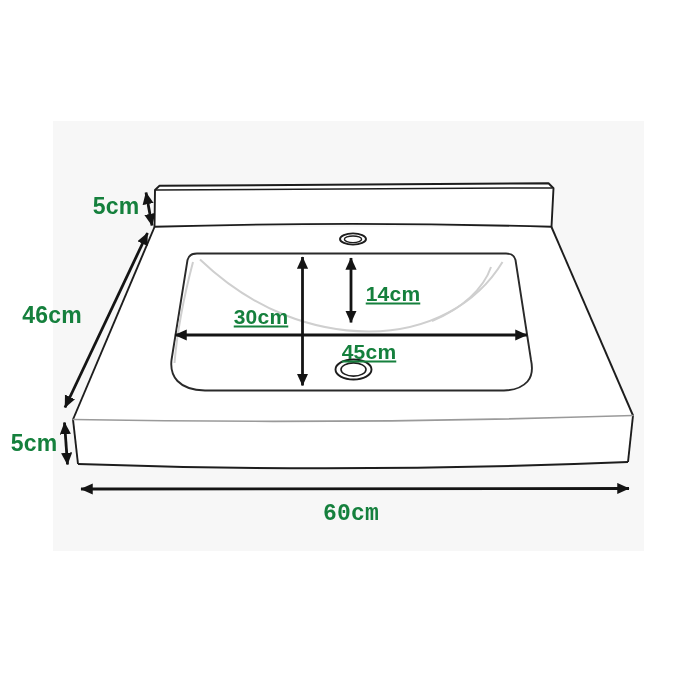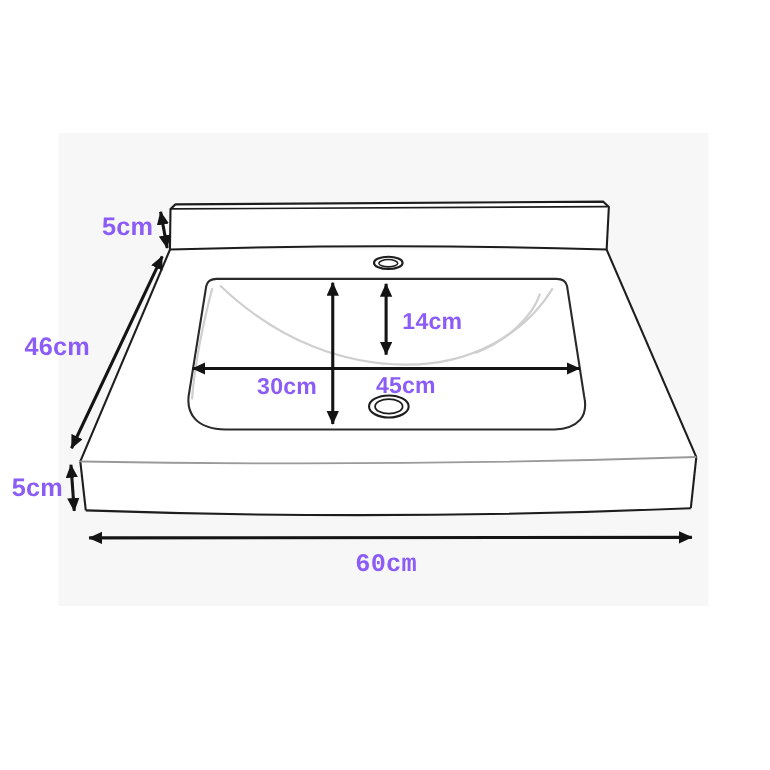--- a/index.html
+++ b/index.html
@@ -3,25 +3,25 @@
 <meta charset="utf-8">
 <style>
   html,body{margin:0;padding:0;background:#ffffff;}
   #stage{
     position:relative;width:700px;height:700px;background:#ffffff;
     font-family:"Liberation Sans", sans-serif;overflow:hidden;
   }
   #stage svg{position:absolute;left:0;top:0;}
   .dim-label{
     position:absolute;transform:translate(-50%,-50%);
-    font-weight:bold;color:#8b5cf6;white-space:nowrap;line-height:1;
+    font-weight:bold;color:#15803d;white-space:nowrap;line-height:1;
     letter-spacing:0.2px;
   }
   .lbl-outer{font-size:23px;}
-  .lbl-inner{font-size:21px;}
+  .lbl-inner{font-size:21px;text-decoration:underline;}
 </style>
 </head>
 <body>
 
 <div id="stage">
 
   <svg width="700" height="700" viewBox="0 0 700 700">
     <defs>
       <marker id="ah" markerWidth="4.8" markerHeight="4.2" refX="4.2" refY="2" orient="auto-start-reverse" markerUnits="strokeWidth">
         <path d="M0,0 L4.4,2 L0,4 Z" fill="#141414"></path>
@@ -74,18 +74,18 @@
   </svg>
 
   <div class="dim-label lbl-outer" style="left:116px;top:206px;">5cm</div>
 
   <div class="dim-label lbl-outer" style="left:52px;top:315px;">46cm</div>
 
   <div class="dim-label lbl-outer" style="left:34px;top:443px;">5cm</div>
 
   <div class="dim-label lbl-outer" style="left:351px;top:514px;font-family:Liberation Mono, monospace;">60cm</div>
 
-  <div class="dim-label lbl-inner" style="left:261px;top:316px;margin-top:36px;">30cm</div>
+  <div class="dim-label lbl-inner" style="left:261px;top:316px;">30cm</div>
 
   <div class="dim-label lbl-inner" style="left:393px;top:293px;">14cm</div>
 
   <div class="dim-label lbl-inner" style="left:369px;top:351px;">45cm</div>
 </div>
 
 </body></html>

